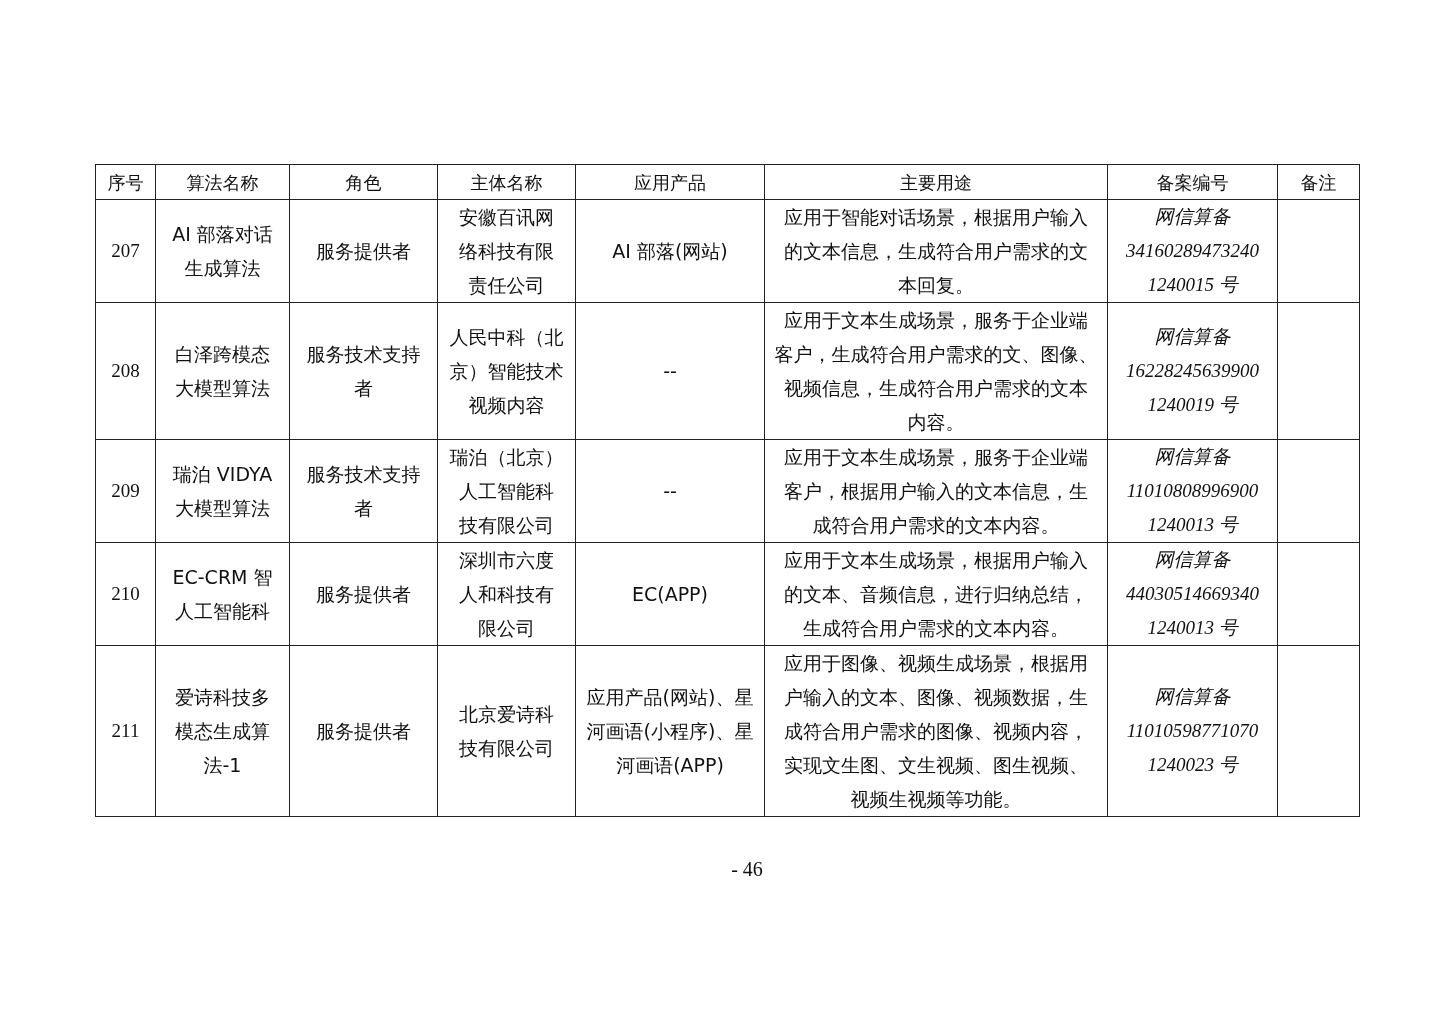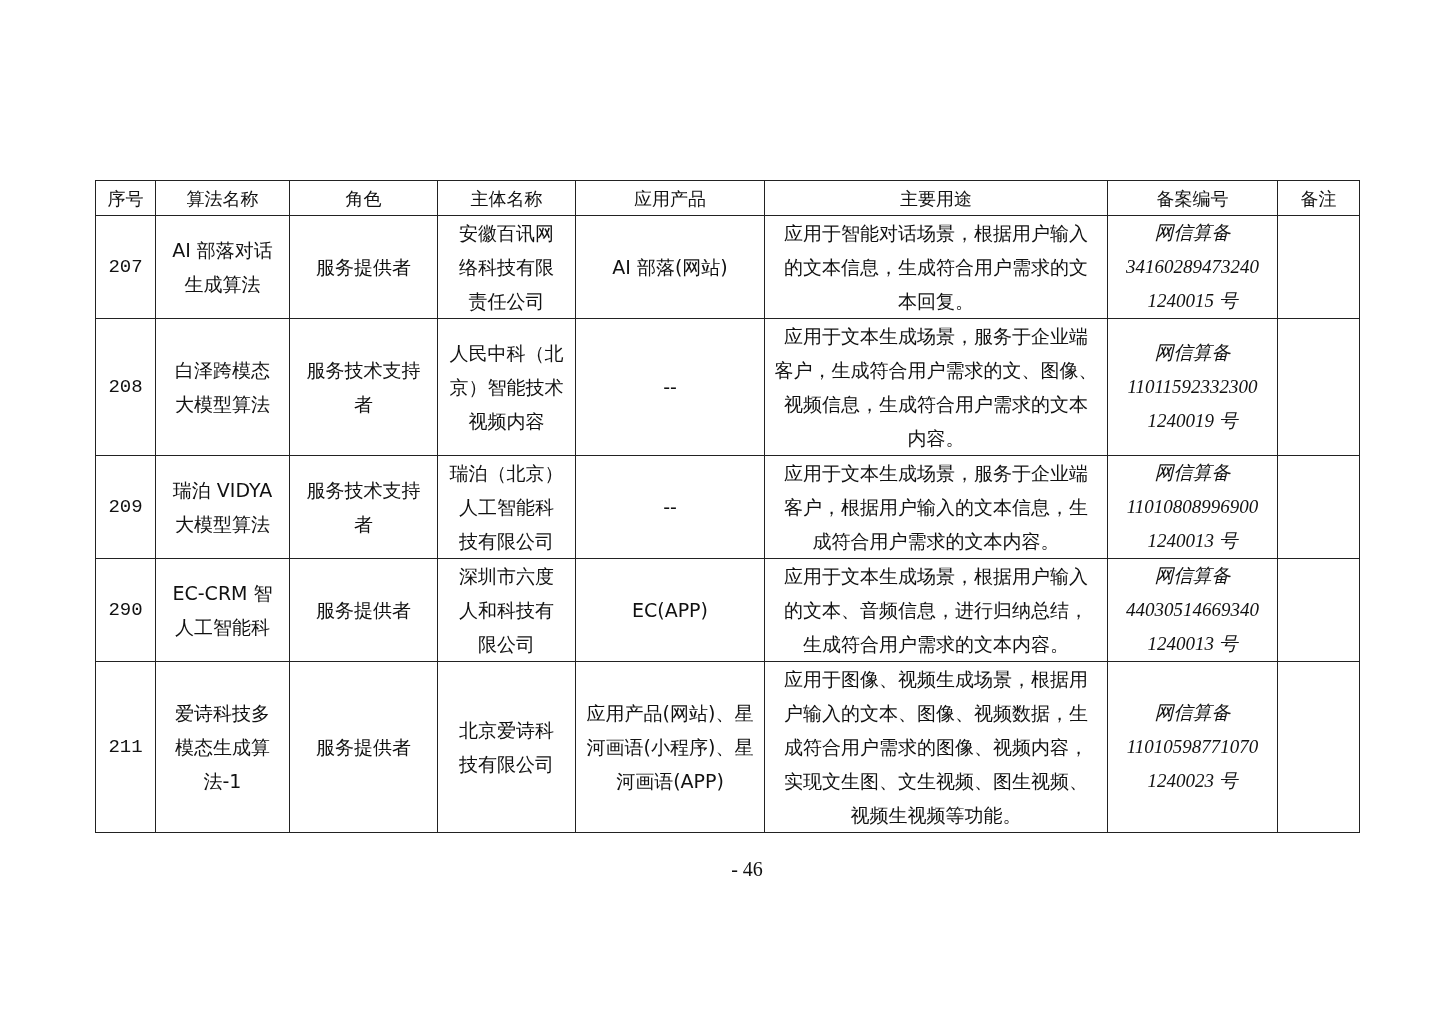--- a/index.html
+++ b/index.html
@@ -1,24 +1,24 @@
 <!DOCTYPE html>
 <html><head>
 <meta charset="utf-8">
 <style>
   html, body { margin:0; padding:0; background:#ffffff; }
   body { width:1440px; height:1018px; position:relative; overflow:hidden;
          font-family:"DejaVu Serif","Liberation Serif",serif; color:#111; }
-  table.reg { position:absolute; left:95px; top:180px; border-collapse:collapse;
+  table.reg { position:absolute; left:95px; top:164px; border-collapse:collapse;
               table-layout:fixed; width:1264px; }
   table.reg td, table.reg th { border:1.6px solid #222; text-align:center; vertical-align:middle;
               font-size:19px; line-height:34px; padding:0 6px; font-weight:normal; }
   table.reg th { height:34px; font-family:"DejaVu Sans","Liberation Sans",sans-serif; font-size:18px; line-height:33px; }
   td.cjk { font-family:"DejaVu Sans","Liberation Sans",sans-serif; font-size:18px; }
-  td.num { font-family:Liberation Mono, monospace; font-size:19px; }
+  td.num { font-family:Liberation Serif, serif; font-size:19px; }
   td.use { font-family:"DejaVu Sans","Liberation Sans",sans-serif; font-size:18px; text-align:center; padding:0 8px; }
   td.rec { font-family:"Liberation Serif","DejaVu Serif",serif; font-size:19px;font-style:italic; }
   .pageno { position:absolute; top:858px; left:0; width:1494px; text-align:center;
             font-family:"Liberation Serif",serif; font-size:20px; }
   .line { display:block; }
 </style>
 </head>
 <body>
 
 <table class="reg">
@@ -93,21 +93,21 @@
           <span class="line">--</span>
         </td>
         <td class="use">
           <span class="line">应用于文本生成场景，服务于企业端</span>
           <span class="line">客户，生成符合用户需求的文、图像、</span>
           <span class="line">视频信息，生成符合用户需求的文本</span>
           <span class="line">内容。</span>
         </td>
         <td class="rec">
           <span class="line">网信算备</span>
-          <span class="line">11011592332300</span>
+          <span class="line">16228245639900</span>
           <span class="line">1240019 号</span>
         </td>
         <td class="cjk"></td>
       </tr>
       <tr style="height: 103px;">
         <td class="num">209</td>
         <td class="cjk">
           <span class="line">瑞泊 VIDYA</span>
           <span class="line">大模型算法</span>
         </td>
@@ -129,21 +129,21 @@
           <span class="line">成符合用户需求的文本内容。</span>
         </td>
         <td class="rec">
           <span class="line">网信算备</span>
           <span class="line">11010808996900</span>
           <span class="line">1240013 号</span>
         </td>
         <td class="cjk"></td>
       </tr>
       <tr style="height: 103px;">
-        <td class="num">290</td>
+        <td class="num">210</td>
         <td class="cjk">
           <span class="line">EC-CRM 智</span>
           <span class="line">人工智能科</span>
         </td>
         <td class="cjk">
           <span class="line">服务提供者</span>
         </td>
         <td class="cjk">
           <span class="line">深圳市六度</span>
           <span class="line">人和科技有</span>

